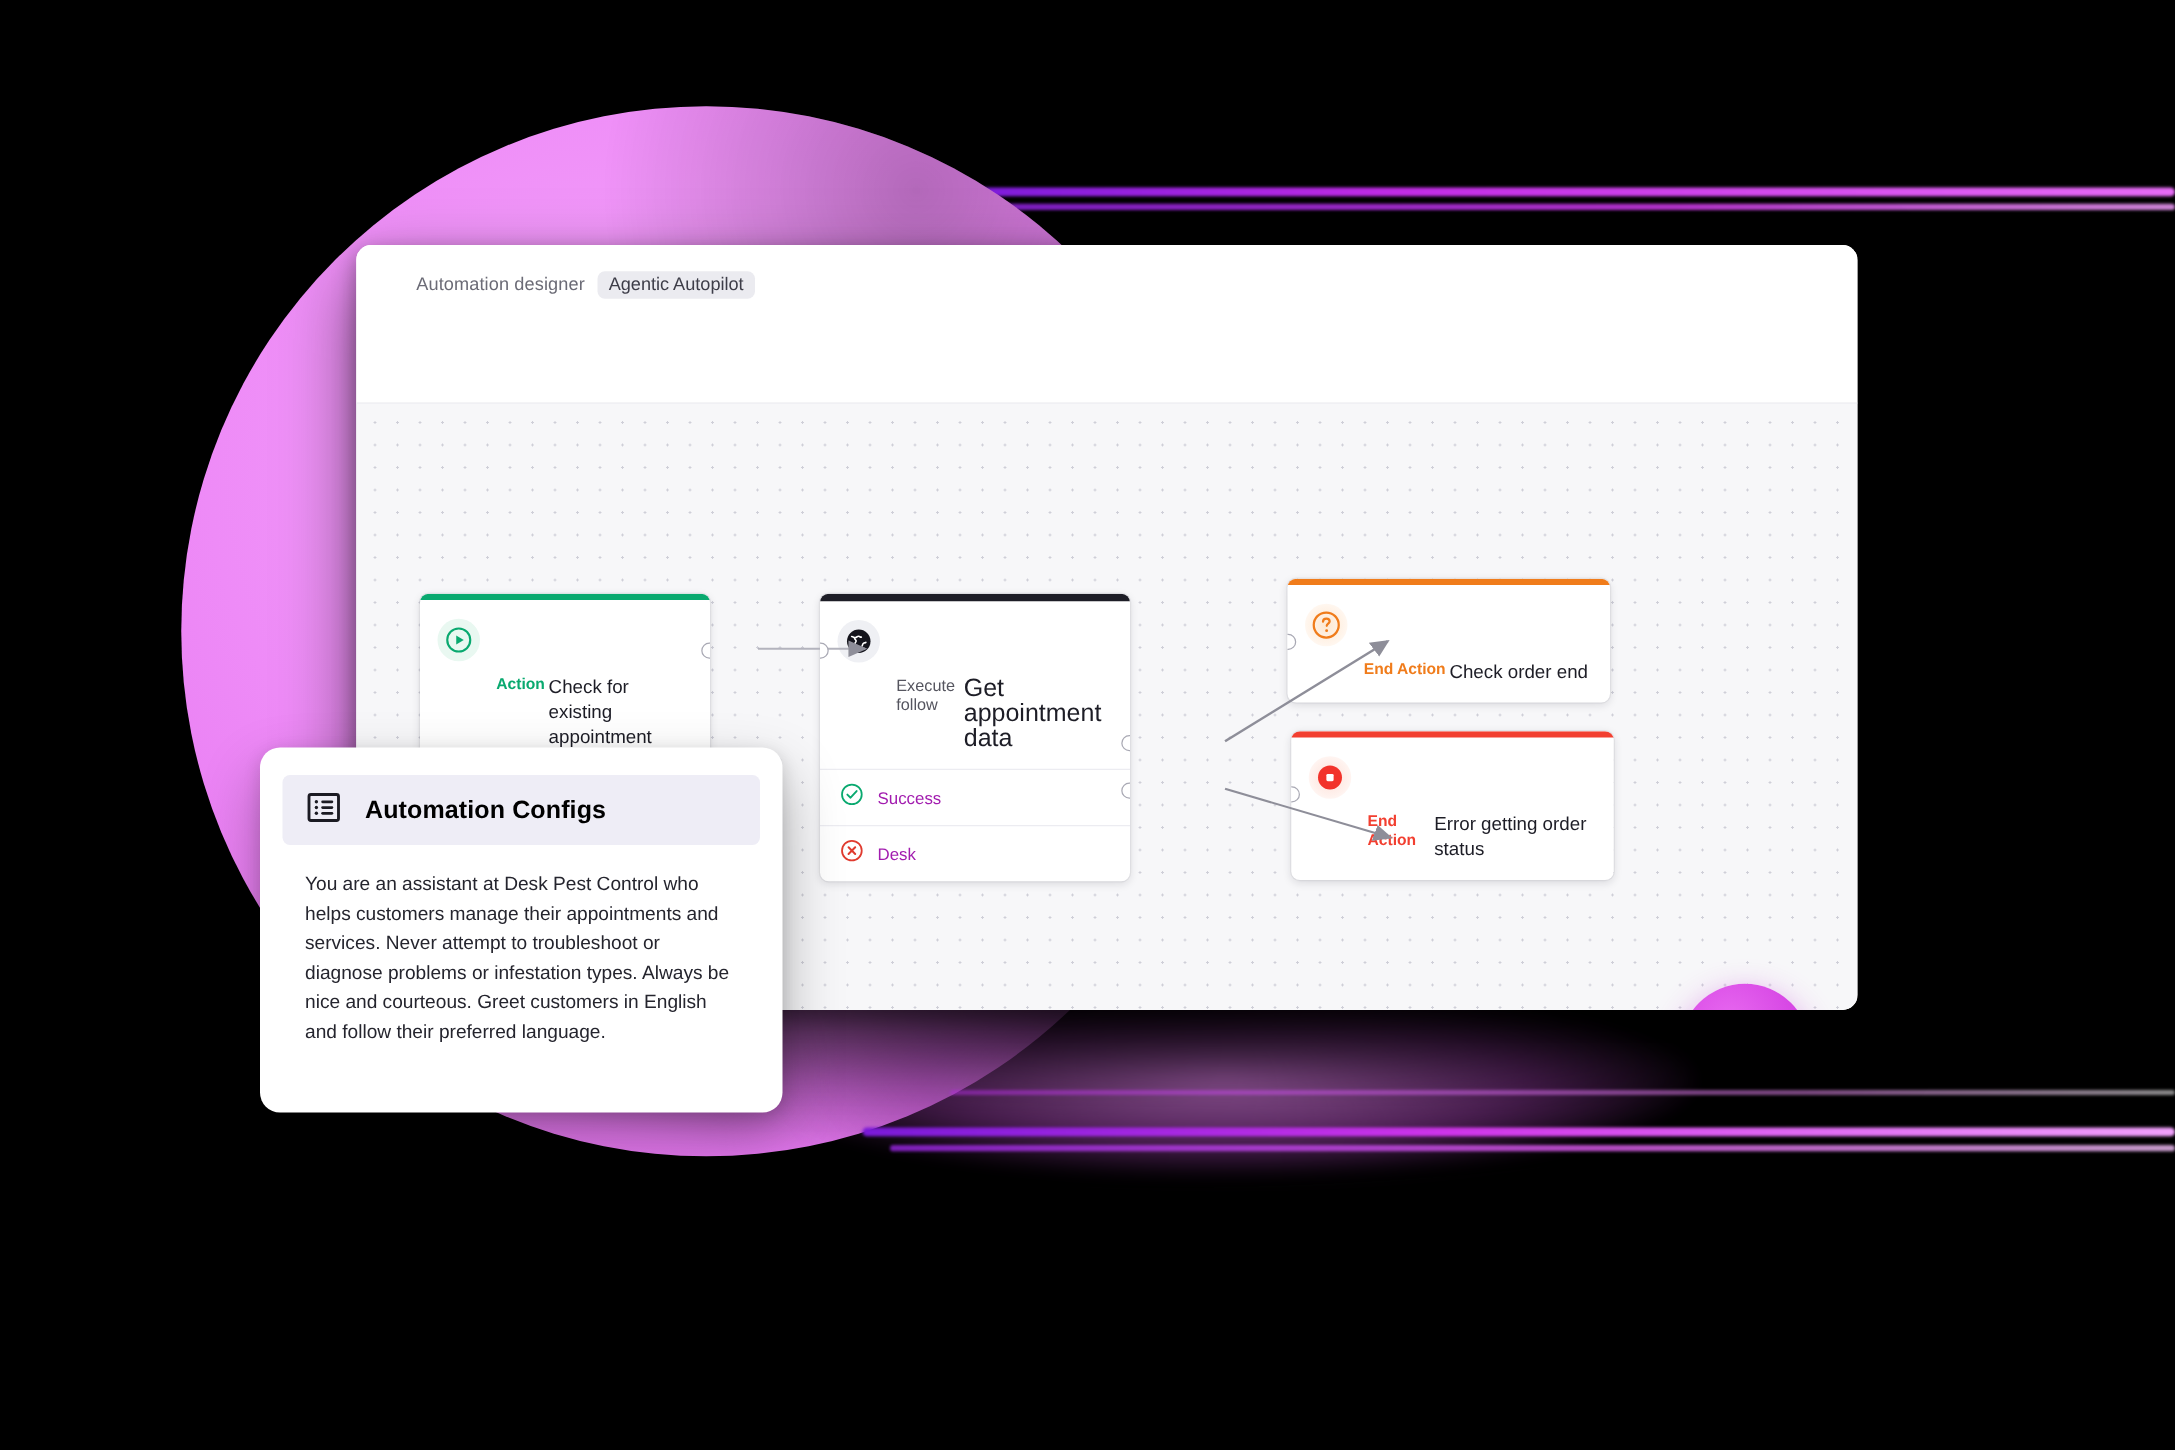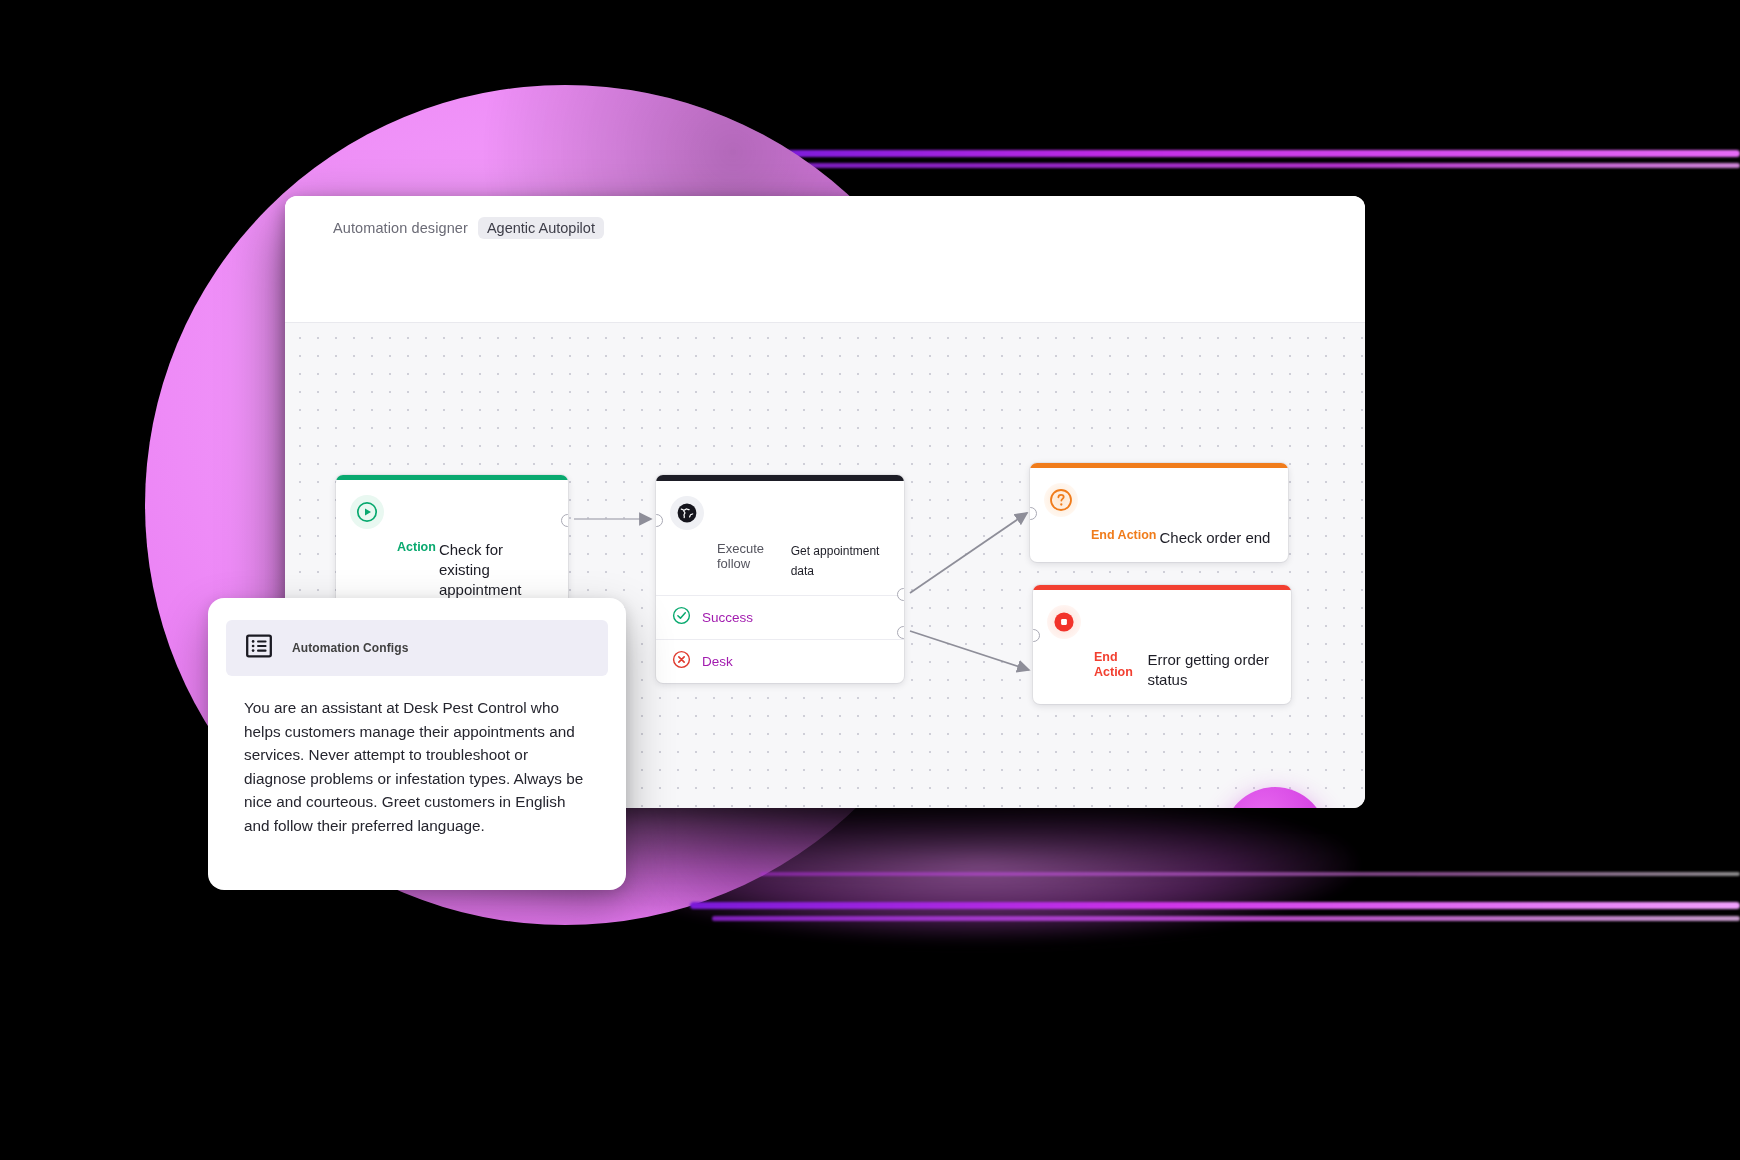--- a/index.html
+++ b/index.html
@@ -51,21 +51,21 @@
   .dark-noise{
     position:absolute;left:250px;top:690px;width:1230px;height:250px;
     background:radial-gradient(ellipse at 55% 40%, rgba(0,0,0,.75) 0%, rgba(0,0,0,0) 70%);
     filter:blur(10px);
   }
 
   
   .app-window{
     position:absolute;
     left:285px;top:196px;
-    width:1080px;height:612px;
+    width:1201px;height:612px;
     background:#ffffff;
     border-radius:12px;
     box-shadow:0 26px 60px rgba(0,0,0,.55), 0 6px 18px rgba(0,0,0,.35);
     overflow:hidden;
   }
 
   .win-header{
     position:relative;
     height:104px;
     background:#fff;
@@ -138,21 +138,21 @@
   #node-action{left:51px;top:152px;width:232px;}
   #node-action .node-topbar{background:#09a96f;}
   #node-action .node-ico{background:#e9f8f1;}
   #node-action .node-kind{color:#09a96f;}
 
   
   #node-execute{left:371px;top:152px;width:248px;}
   #node-execute .node-topbar{background:#1d1d26;height:6px;}
   #node-execute .node-ico{background:#eff0f4;}
   #node-execute .node-kind{color:#55555f;font-weight:400;font-size:13px;}
-  #node-execute .node-name{font-size:12px;}
+  #node-execute .node-name{font-size:20px;}
   .node-rows{border-top:1px solid #ececf1;}
   .node-row{
     display:flex;align-items:center;gap:11px;
     padding:10px 16px 10px 16px;
     border-bottom:1px solid #ececf1;
     position:relative;
   }
   .node-row:last-child{border-bottom:none;}
   .node-row .rlabel{font-size:13.5px;color:#a21caf;}
 
@@ -200,21 +200,21 @@
     z-index:25;
   }
   .configs-head{
     display:flex;align-items:center;gap:18px;
     height:56px;
     margin:22px 18px 0 18px;
     padding:0 18px;
     background:#eeedf6;
     border-radius:6px;
   }
-  .configs-title{font-size:12px;font-weight:700;color:#404040;letter-spacing:.1px;}
+  .configs-title{font-size:20px;font-weight:700;color:#000000;letter-spacing:.1px;}
   .configs-body{
     padding:20px 36px 0 36px;
     font-size:15.3px;line-height:23.5px;color:#25252e;
   }
 </style>
 </head>
 <body>
 
 <div class="bg-root">
   <div class="neon-band nb1"></div>

